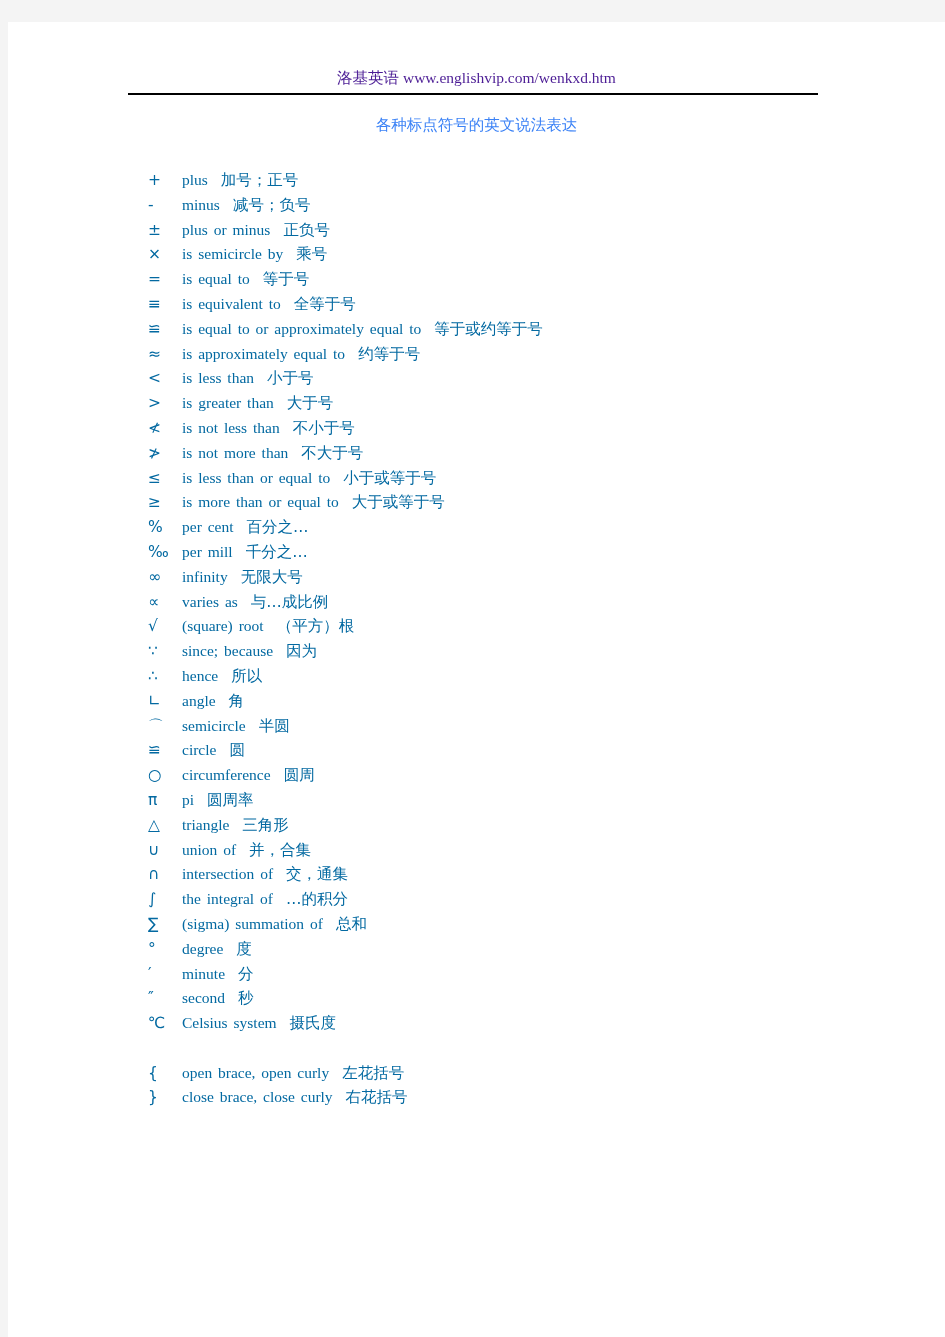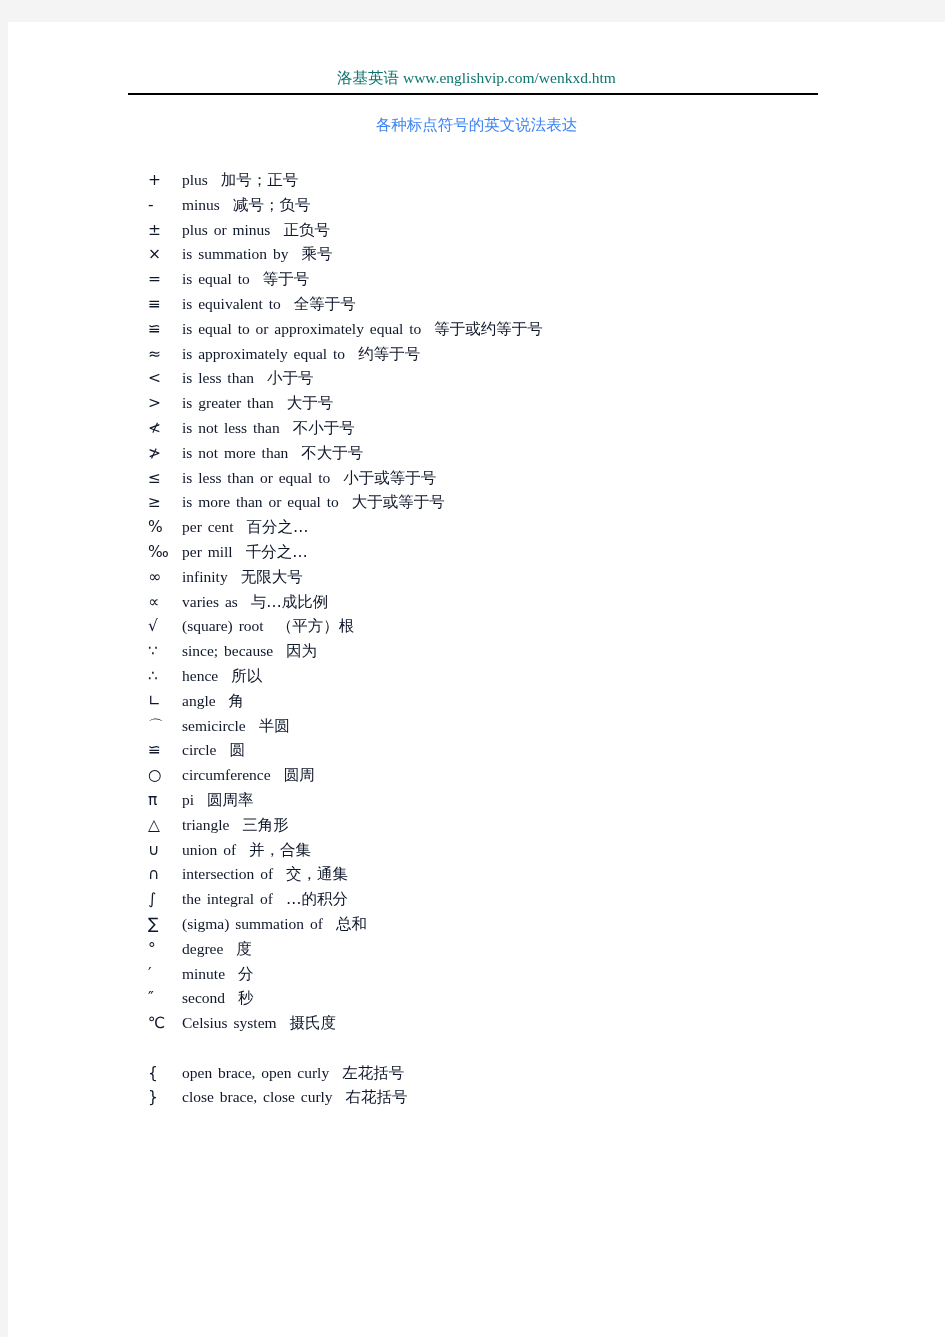--- a/index.html
+++ b/index.html
@@ -25,21 +25,21 @@
   #header-area {
     position: absolute;
     left: 0;
     top: 0;
     width: 937px;
   }
   #header-text {
     text-align: center;
     font-size: 15.5px;
     line-height: 20px;
-    color: #0f766e;
+    color: #4c1d95;
     padding-top: 46px;
     letter-spacing: 0px;
     white-space: nowrap;
   }
   #header-rule {
     position: absolute;
     left: 120px;
     top: 71px;
     width: 690px;
     height: 0;
@@ -61,21 +61,21 @@
     position: absolute;
     left: 140px;
     top: 146px;
     width: 780px;
   }
   .sym-row {
     height: 24.8px;
     line-height: 24.8px;
     white-space: nowrap;
     font-size: 15.5px;
-    color: #0f172a;
+    color: #0369a1;
   }
   .sym-row.spacer {
     height: 24.8px;
   }
   .sym-glyph {
     display: inline-block;
     width: 34px;
     text-align: left;
     font-size: 15.5px;
     font-family: "DejaVu Sans", "Liberation Sans", sans-serif;
@@ -103,21 +103,21 @@
     <div id="header-text">洛基英语 www.englishvip.com/wenkxd.htm</div>
   </div>
   <div id="header-rule"></div>
 
   <div id="doc-title">各种标点符号的英文说法表达</div>
 
   <div id="symbol-list">
       <div class="sym-row"><span class="sym-glyph">+</span><span class="sym-en">plus</span><span class="sym-cn">加号；正号</span></div>
       <div class="sym-row"><span class="sym-glyph">-</span><span class="sym-en">minus</span><span class="sym-cn">减号；负号</span></div>
       <div class="sym-row"><span class="sym-glyph">±</span><span class="sym-en">plus or minus</span><span class="sym-cn">正负号</span></div>
-      <div class="sym-row"><span class="sym-glyph">×</span><span class="sym-en">is summation by</span><span class="sym-cn">乘号</span></div>
+      <div class="sym-row"><span class="sym-glyph">×</span><span class="sym-en">is semicircle by</span><span class="sym-cn">乘号</span></div>
       <div class="sym-row"><span class="sym-glyph">=</span><span class="sym-en">is equal to</span><span class="sym-cn">等于号</span></div>
       <div class="sym-row"><span class="sym-glyph">≡</span><span class="sym-en">is equivalent to</span><span class="sym-cn">全等于号</span></div>
       <div class="sym-row"><span class="sym-glyph">≌</span><span class="sym-en">is equal to or approximately equal to</span><span class="sym-cn">等于或约等于号</span></div>
       <div class="sym-row"><span class="sym-glyph">≈</span><span class="sym-en">is approximately equal to</span><span class="sym-cn">约等于号</span></div>
       <div class="sym-row"><span class="sym-glyph">&lt;</span><span class="sym-en">is less than</span><span class="sym-cn">小于号</span></div>
       <div class="sym-row"><span class="sym-glyph">&gt;</span><span class="sym-en">is greater than</span><span class="sym-cn">大于号</span></div>
       <div class="sym-row"><span class="sym-glyph">≮</span><span class="sym-en">is not less than</span><span class="sym-cn">不小于号</span></div>
       <div class="sym-row"><span class="sym-glyph">≯</span><span class="sym-en">is not more than</span><span class="sym-cn">不大于号</span></div>
       <div class="sym-row"><span class="sym-glyph">≤</span><span class="sym-en">is less than or equal to</span><span class="sym-cn">小于或等于号</span></div>
       <div class="sym-row"><span class="sym-glyph">≥</span><span class="sym-en">is more than or equal to</span><span class="sym-cn">大于或等于号</span></div>

